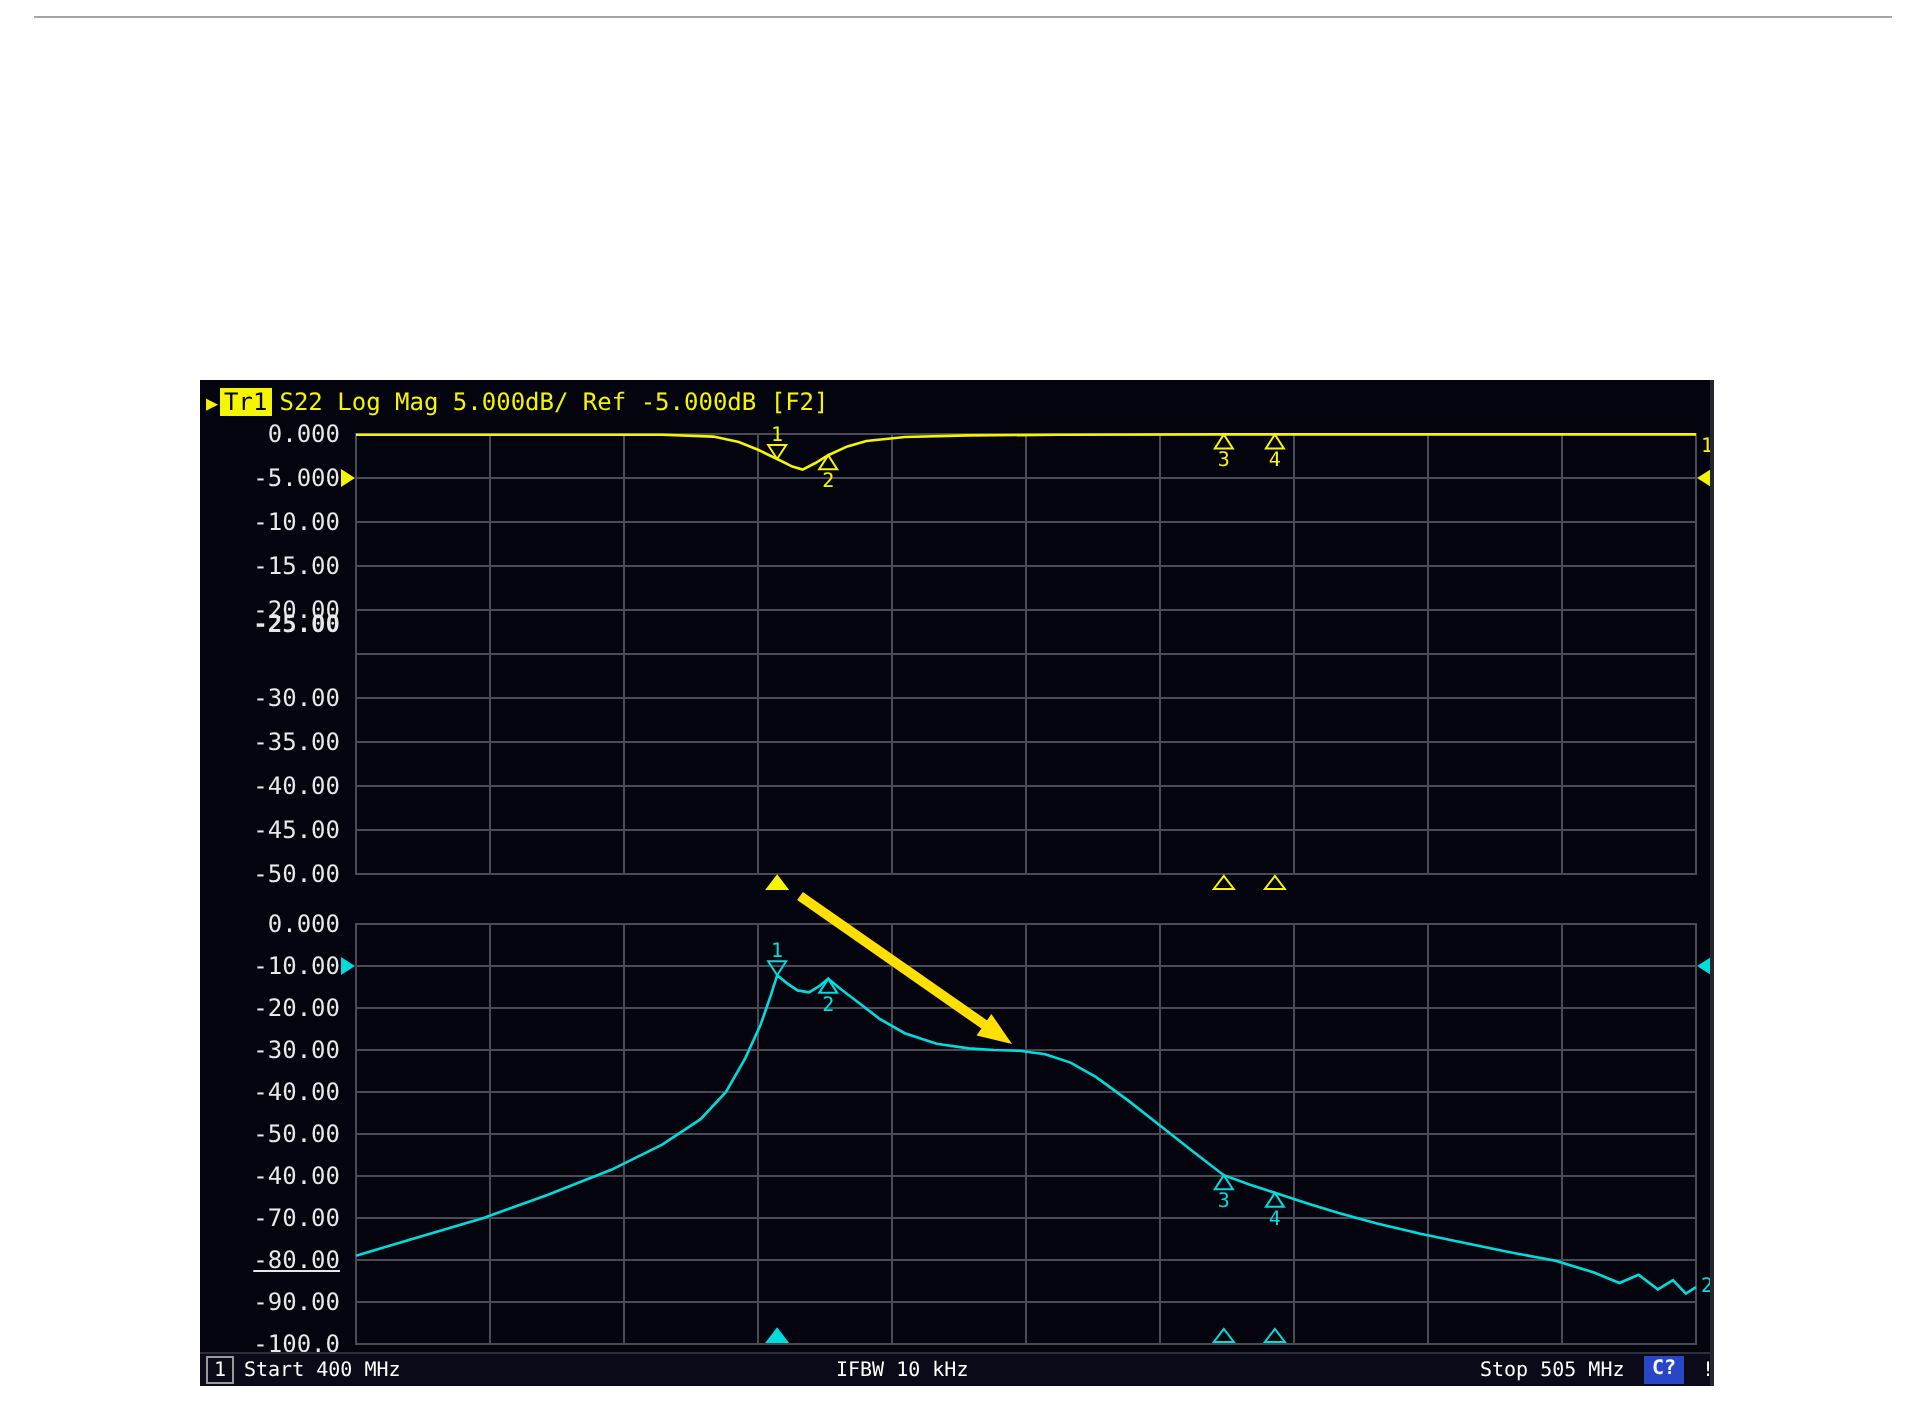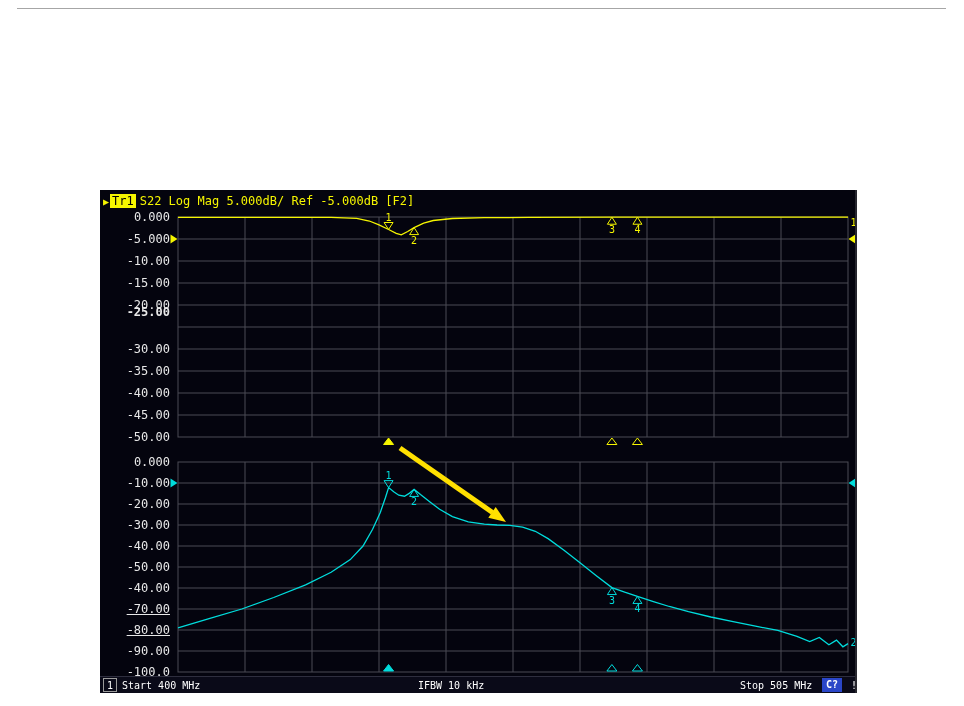--- a/index.html
+++ b/index.html
@@ -132,21 +132,21 @@
 
 
     <div id="ylabels2" class="ycol">
         <span class="ylabel" style="top: 266px;">0.000</span>
         <span class="ylabel" style="top: 287px;">-10.00</span>
         <span class="ylabel" style="top: 308px;">-20.00</span>
         <span class="ylabel" style="top: 329px;">-30.00</span>
         <span class="ylabel" style="top: 350px;">-40.00</span>
         <span class="ylabel" style="top: 371px;">-50.00</span>
         <span class="ylabel" style="top: 392px;">-40.00</span>
-        <span class="ylabel" style="top: 413px; text-decoration: underline;">-70.00</span>
+        <span class="ylabel" style="top: 413px;">-70.00</span>
         <span class="ylabel" style="top: 434px; text-decoration: underline;">-80.00</span>
         <span class="ylabel" style="top: 455px; text-align: center;">-90.00</span>
         <span class="ylabel" style="top: 476px;">-100.0</span>
       </div>
 
     <div class="statusbar">
       <span class="chanbox">1</span>
       <span class="sb-start">Start 400 MHz</span>
       <span class="sb-ifbw">IFBW 10 kHz</span>
       <span class="sb-stop">Stop 505 MHz</span>

